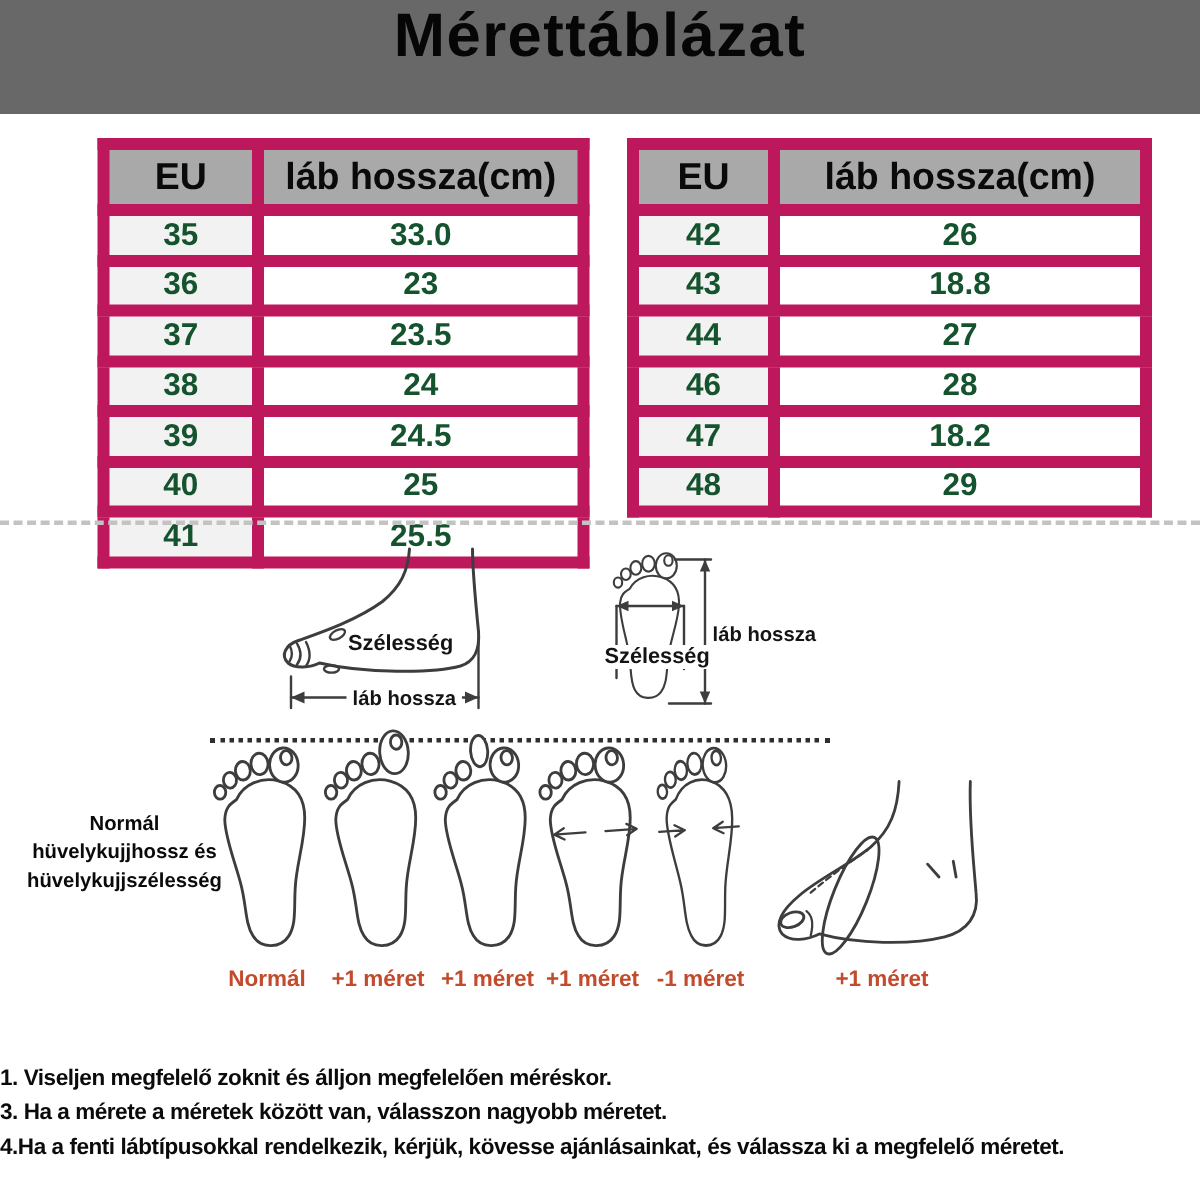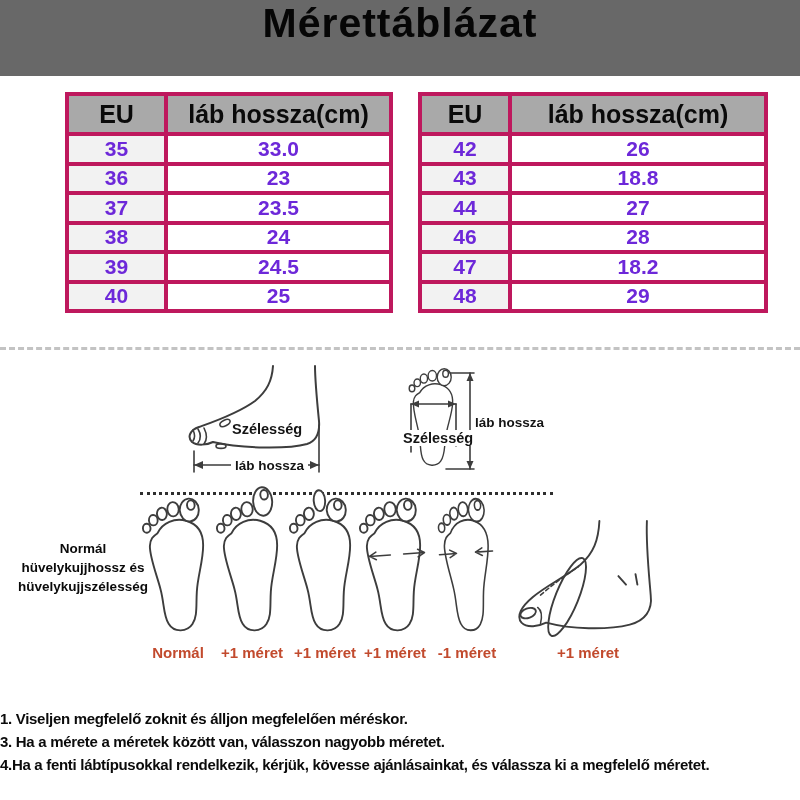--- a/index.html
+++ b/index.html
@@ -11,25 +11,25 @@
   .header{
     position:absolute;top:0;left:0;width:800px;height:76px;background:#686868;
     display:flex;align-items:flex-start;justify-content:center;
   }
   .title{font-size:41px;font-weight:bold;color:#060606;letter-spacing:1px;}
   
   .size-table{position:absolute;top:92px;border-collapse:collapse;table-layout:fixed;}
   .size-table.t-left{left:65px;width:328px;}
   .size-table.t-right{left:418px;width:350px;}
   .size-table th,.size-table td{
-    border:4px solid #be185d;text-align:center;vertical-align:middle;
+    border:8px solid #be185d;text-align:center;vertical-align:middle;
     font-weight:bold;padding:0;
   }
   .size-table th{background:#a9a9a9;height:36px;font-size:25px;color:#0a0a0a;}
-  .size-table td{height:25.5px;font-size:21px;color:#6d28d9;background:#fff;}
+  .size-table td{height:25.5px;font-size:21px;color:#14532d;background:#fff;}
   .size-table td.col-eu{background:#f2f2f2;}
   .t-left .col-eu{width:95px;}
   .t-right .col-eu{width:86px;}
   
   .dashed-sep{position:absolute;top:347px;left:0;width:800px;border-top:3px dashed #c3c3c3;}
   .dotted-line{position:absolute;top:492px;left:140px;width:413px;border-top:3px dotted #2e2e2e;}
   
   .diag{position:absolute;}
   .diag svg{overflow:visible;display:block;}
   .diagram-label{position:absolute;font-weight:bold;color:#141414;white-space:nowrap;}
@@ -104,20 +104,24 @@
           <td class="col-eu">38</td>
           <td class="col-len">24</td>
         </tr>
         <tr>
           <td class="col-eu">39</td>
           <td class="col-len">24.5</td>
         </tr>
         <tr>
           <td class="col-eu">40</td>
           <td class="col-len">25</td>
+        </tr>
+        <tr>
+          <td class="col-eu">41</td>
+          <td class="col-len">25.5</td>
         </tr>
       </tbody>
     </table>
   <table class="size-table t-right">
       <thead>
         <tr>
           <th class="col-eu">EU</th>
           <th class="col-len">láb hossza(cm)</th>
         </tr>
       </thead>

